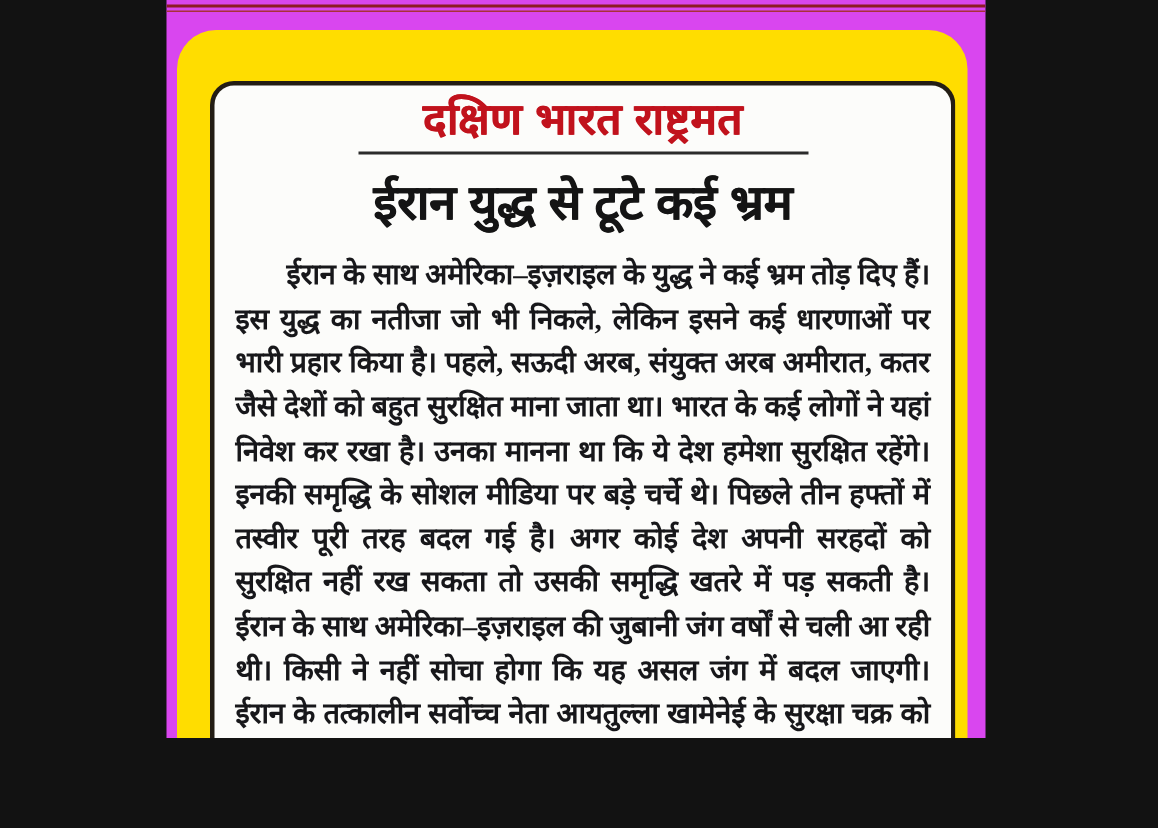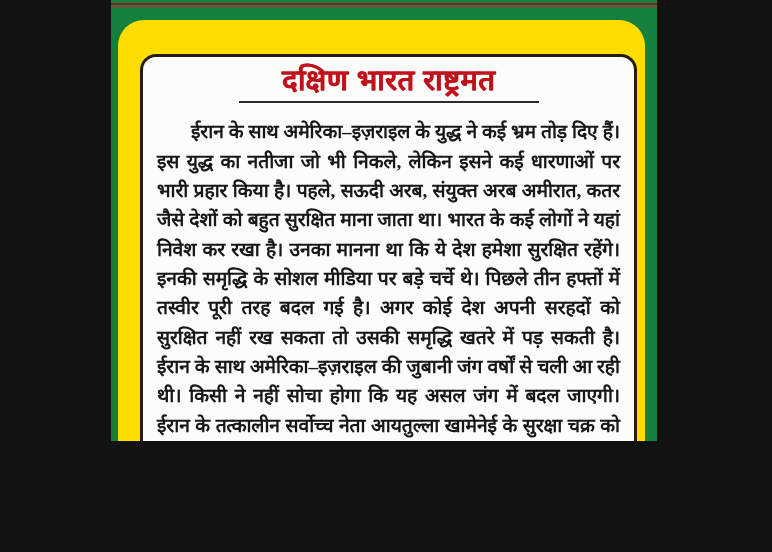--- a/index.html
+++ b/index.html
@@ -30,22 +30,22 @@
   }
   .letterbox.left  { left: 0;  width: 111px; }
   .letterbox.right { left: 657px; width: 115px; }
 
   
   #paper {
     position: absolute;
     left: 111px;
     top: 0;
     width: 546px;
-    height: 441px;
-    background: #15803d;
+    height: 492px;
+    background: #d946ef;
     overflow: hidden;
   }
 
   
   #top-rule-1 {
     position: absolute;
     left: 0; top: 3px;
     width: 546px; height: 2px;
     background: #8d1b25;
   }
@@ -155,20 +155,21 @@
     <div id="yellow-frame">
 
       <div id="inner-keyline">
 
         <div id="content">
 
           <div id="masthead">दक्षिण भारत राष्ट्रमत</div>
 
           <div id="masthead-rule"></div>
 
+          <div id="headline">ईरान युद्ध से टूटे कई भ्रम</div>
 
           <div id="article">
             <p>ईरान के साथ अमेरिका–इज़राइल के युद्ध ने कई भ्रम तोड़ दिए हैं। इस युद्ध का नतीजा जो भी निकले, लेकिन इसने कई धारणाओं पर भारी प्रहार किया है। पहले, सऊदी अरब, संयुक्त अरब अमीरात, कतर जैसे देशों को बहुत सुरक्षित माना जाता था। भारत के कई लोगों ने यहां निवेश कर रखा है। उनका मानना था कि ये देश हमेशा सुरक्षित रहेंगे। इनकी समृद्धि के सोशल मीडिया पर बड़े चर्चे थे। पिछले तीन हफ्तों में तस्वीर पूरी तरह बदल गई है। अगर कोई देश अपनी सरहदों को सुरक्षित नहीं रख सकता तो उसकी समृद्धि खतरे में पड़ सकती है। ईरान के साथ अमेरिका–इज़राइल की जुबानी जंग वर्षों से चली आ रही थी। किसी ने नहीं सोचा होगा कि यह असल जंग में बदल जाएगी। ईरान के तत्कालीन सर्वोच्च नेता आयतुल्ला खामेनेई के सुरक्षा चक्र को तोड़ना लगभग असंभव माना जाता था। उनके हर सुरक्षाकर्मी पर खुफिया एजेंसियों की पैनी नज़र होती थी। हाल के वर्षों में ईरान के कई प्रमुख वैज्ञानिक और सैन्य अधिकारी मारे गए, लेकिन खामेनेई की सुरक्षा को लेकर किसी को संदेह नहीं</p>
           </div>
 
         </div>
       </div>
     </div>
   </div>
 </div>

